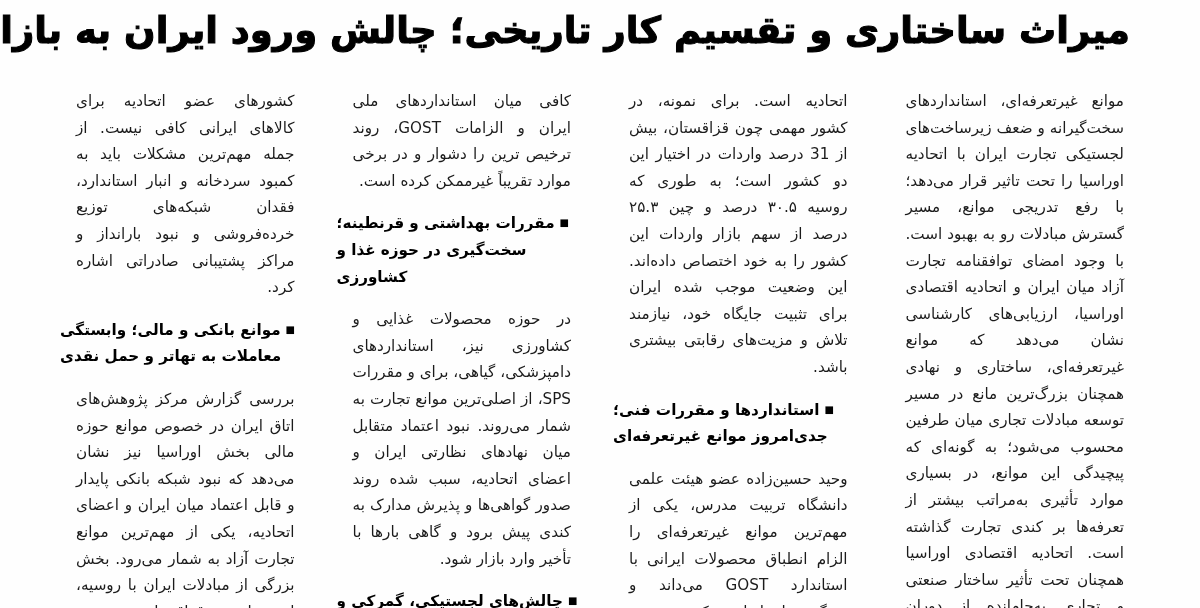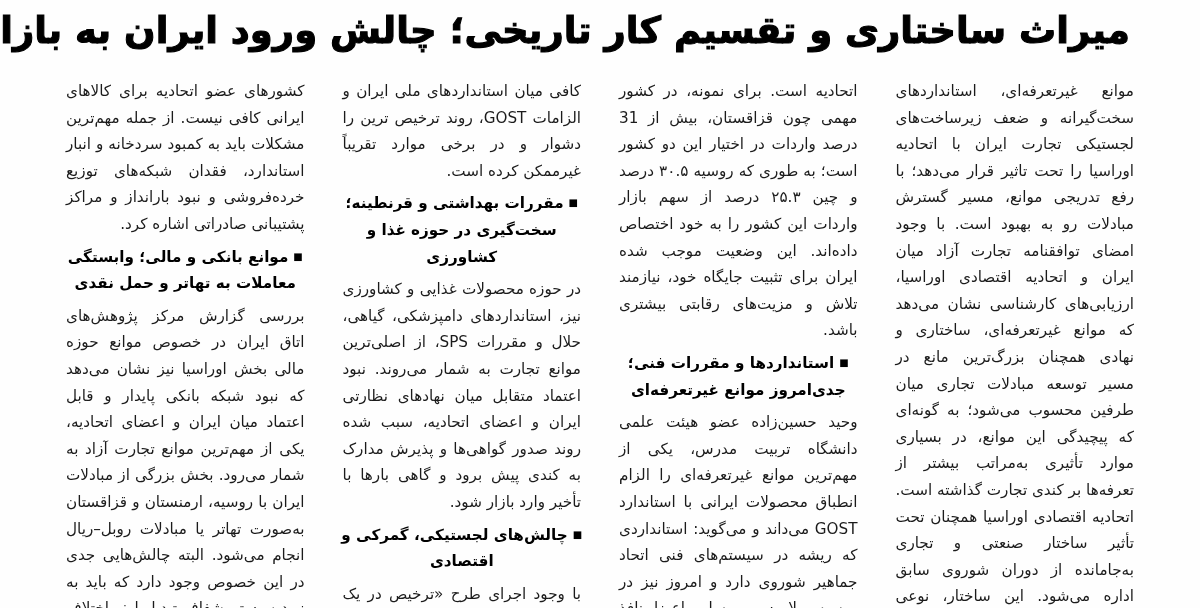--- a/index.html
+++ b/index.html
@@ -36,29 +36,29 @@
   }
   .col {
     flex: 1 1 0;
     min-width: 0;
     font-size: 15.2px;
     line-height: 26.6px;
     text-align: justify;
     text-justify: inter-word;
   }
   .col p {
-    margin: 6px;
+    margin: 16px;
   }
   .subhead {
     margin: 1px 0 1px 0;
     font-size: 15.2px;
     line-height: 26.6px;
     font-weight: bold;
     color: #000000;
-    text-align: center;
+    text-align: left;
   }
   .bullet {
     display: inline-block;
     font-size: 10px;
     vertical-align: 2px;
     margin-left: 5px;
     color: #000000;
   }
 </style>
 </head>
@@ -76,21 +76,21 @@
 
     <div class="col">
       <p>اتحادیه است. برای نمونه، در کشور مهمی چون قزاقستان، بیش از 31 درصد واردات در اختیار این دو کشور است؛ به طوری که روسیه ۳۰.۵ درصد و چین ۲۵.۳ درصد از سهم بازار واردات این کشور را به خود اختصاص داده‌اند. این وضعیت موجب شده ایران برای تثبیت جایگاه خود، نیازمند تلاش و مزیت‌های رقابتی بیشتری باشد.</p>
       <h3 class="subhead"><span class="bullet">■</span><span>استانداردها و مقررات فنی؛ جدی‌امروز موانع غیرتعرفه‌ای</span></h3>
       <p>وحید حسین‌زاده عضو هیئت علمی دانشگاه تربیت مدرس، یکی از مهم‌ترین موانع غیرتعرفه‌ای را الزام انطباق محصولات ایرانی با استاندارد GOST می‌داند و می‌گوید: استانداردی که ریشه در سیستم‌های فنی اتحاد جماهیر شوروی دارد و امروز نیز در روسیه، بلاروس و سایر اعضا نافذ است. برای ورود کالا به این بازار، تولیدکنندگان ایرانی باید گواهی R-GOST دریافت کنند؛ گواهی‌ای که کیفیت، ایمنی و ویژگی‌های فنی محصولات را تأیید می‌کند. کارشناسان معتقدند نبود هماهنگی</p>
     </div>
 
     <div class="col">
       <p>کافی میان استانداردهای ملی ایران و الزامات GOST، روند ترخیص ترین را دشوار و در برخی موارد تقریباً غیرممکن کرده است.</p>
       <h3 class="subhead"><span class="bullet">■</span><span>مقررات بهداشتی و قرنطینه؛ سخت‌گیری در حوزه غذا و کشاورزی</span></h3>
-      <p>در حوزه محصولات غذایی و کشاورزی نیز، استانداردهای دامپزشکی، گیاهی، حلال و مقررات SPS، از اصلی‌ترین موانع تجارت به شمار می‌روند. نبود اعتماد متقابل میان نهادهای نظارتی ایران و اعضای اتحادیه، سبب شده روند صدور گواهی‌ها و پذیرش مدارک به کندی پیش برود و گاهی بارها با تأخیر وارد بازار شود.</p>
+      <p>در حوزه محصولات غذایی و کشاورزی نیز، استانداردهای دامپزشکی، گیاهی، برای و مقررات SPS، از اصلی‌ترین موانع تجارت به شمار می‌روند. نبود اعتماد متقابل میان نهادهای نظارتی ایران و اعضای اتحادیه، سبب شده روند صدور گواهی‌ها و پذیرش مدارک به کندی پیش برود و گاهی بارها با تأخیر وارد بازار شود.</p>
       <h3 class="subhead"><span class="bullet">■</span><span>چالش‌های لجستیکی، گمرکی و اقتصادی</span></h3>
       <p>با وجود اجرای طرح «ترخیص در یک کشور عضو»، اختلاف در سامانه‌های گمرکی ملی و تفاوت در رویه‌های اجرایی، نه‌تنها روند تسهیل تجارت را محقق نکرده، بلکه به افزایش زمان ترخیص نیز منجر شده است. گزارش فعالان اقتصادی نشان می‌دهد زیرساخت‌های لجستیکی در بسیاری از</p>
     </div>
 
     <div class="col">
       <p>کشورهای عضو اتحادیه برای کالاهای ایرانی کافی نیست. از جمله مهم‌ترین مشکلات باید به کمبود سردخانه و انبار استاندارد، فقدان شبکه‌های توزیع خرده‌فروشی و نبود بارانداز و مراکز پشتیبانی صادراتی اشاره کرد.</p>
       <h3 class="subhead"><span class="bullet">■</span><span>موانع بانکی و مالی؛ وابستگی معاملات به تهاتر و حمل نقدی</span></h3>
       <p>بررسی گزارش مرکز پژوهش‌های اتاق ایران در خصوص موانع حوزه مالی بخش اوراسیا نیز نشان می‌دهد که نبود شبکه بانکی پایدار و قابل اعتماد میان ایران و اعضای اتحادیه، یکی از مهم‌ترین موانع تجارت آزاد به شمار می‌رود. بخش بزرگی از مبادلات ایران با روسیه، ارمنستان و قزاقستان به‌صورت تهاتر یا مبادلات روبل–ریال انجام می‌شود. البته چالش‌هایی جدی در این خصوص وجود دارد که باید به نبود سیستم شفاف تبدیل ارز، اختلاف شدید میان نرخ رسمی و بازار روبل–ریال و محدودیت دسترسی به شبکه‌های بین‌المللی بانکی اشاره کرد.</p>
     </div>
 

